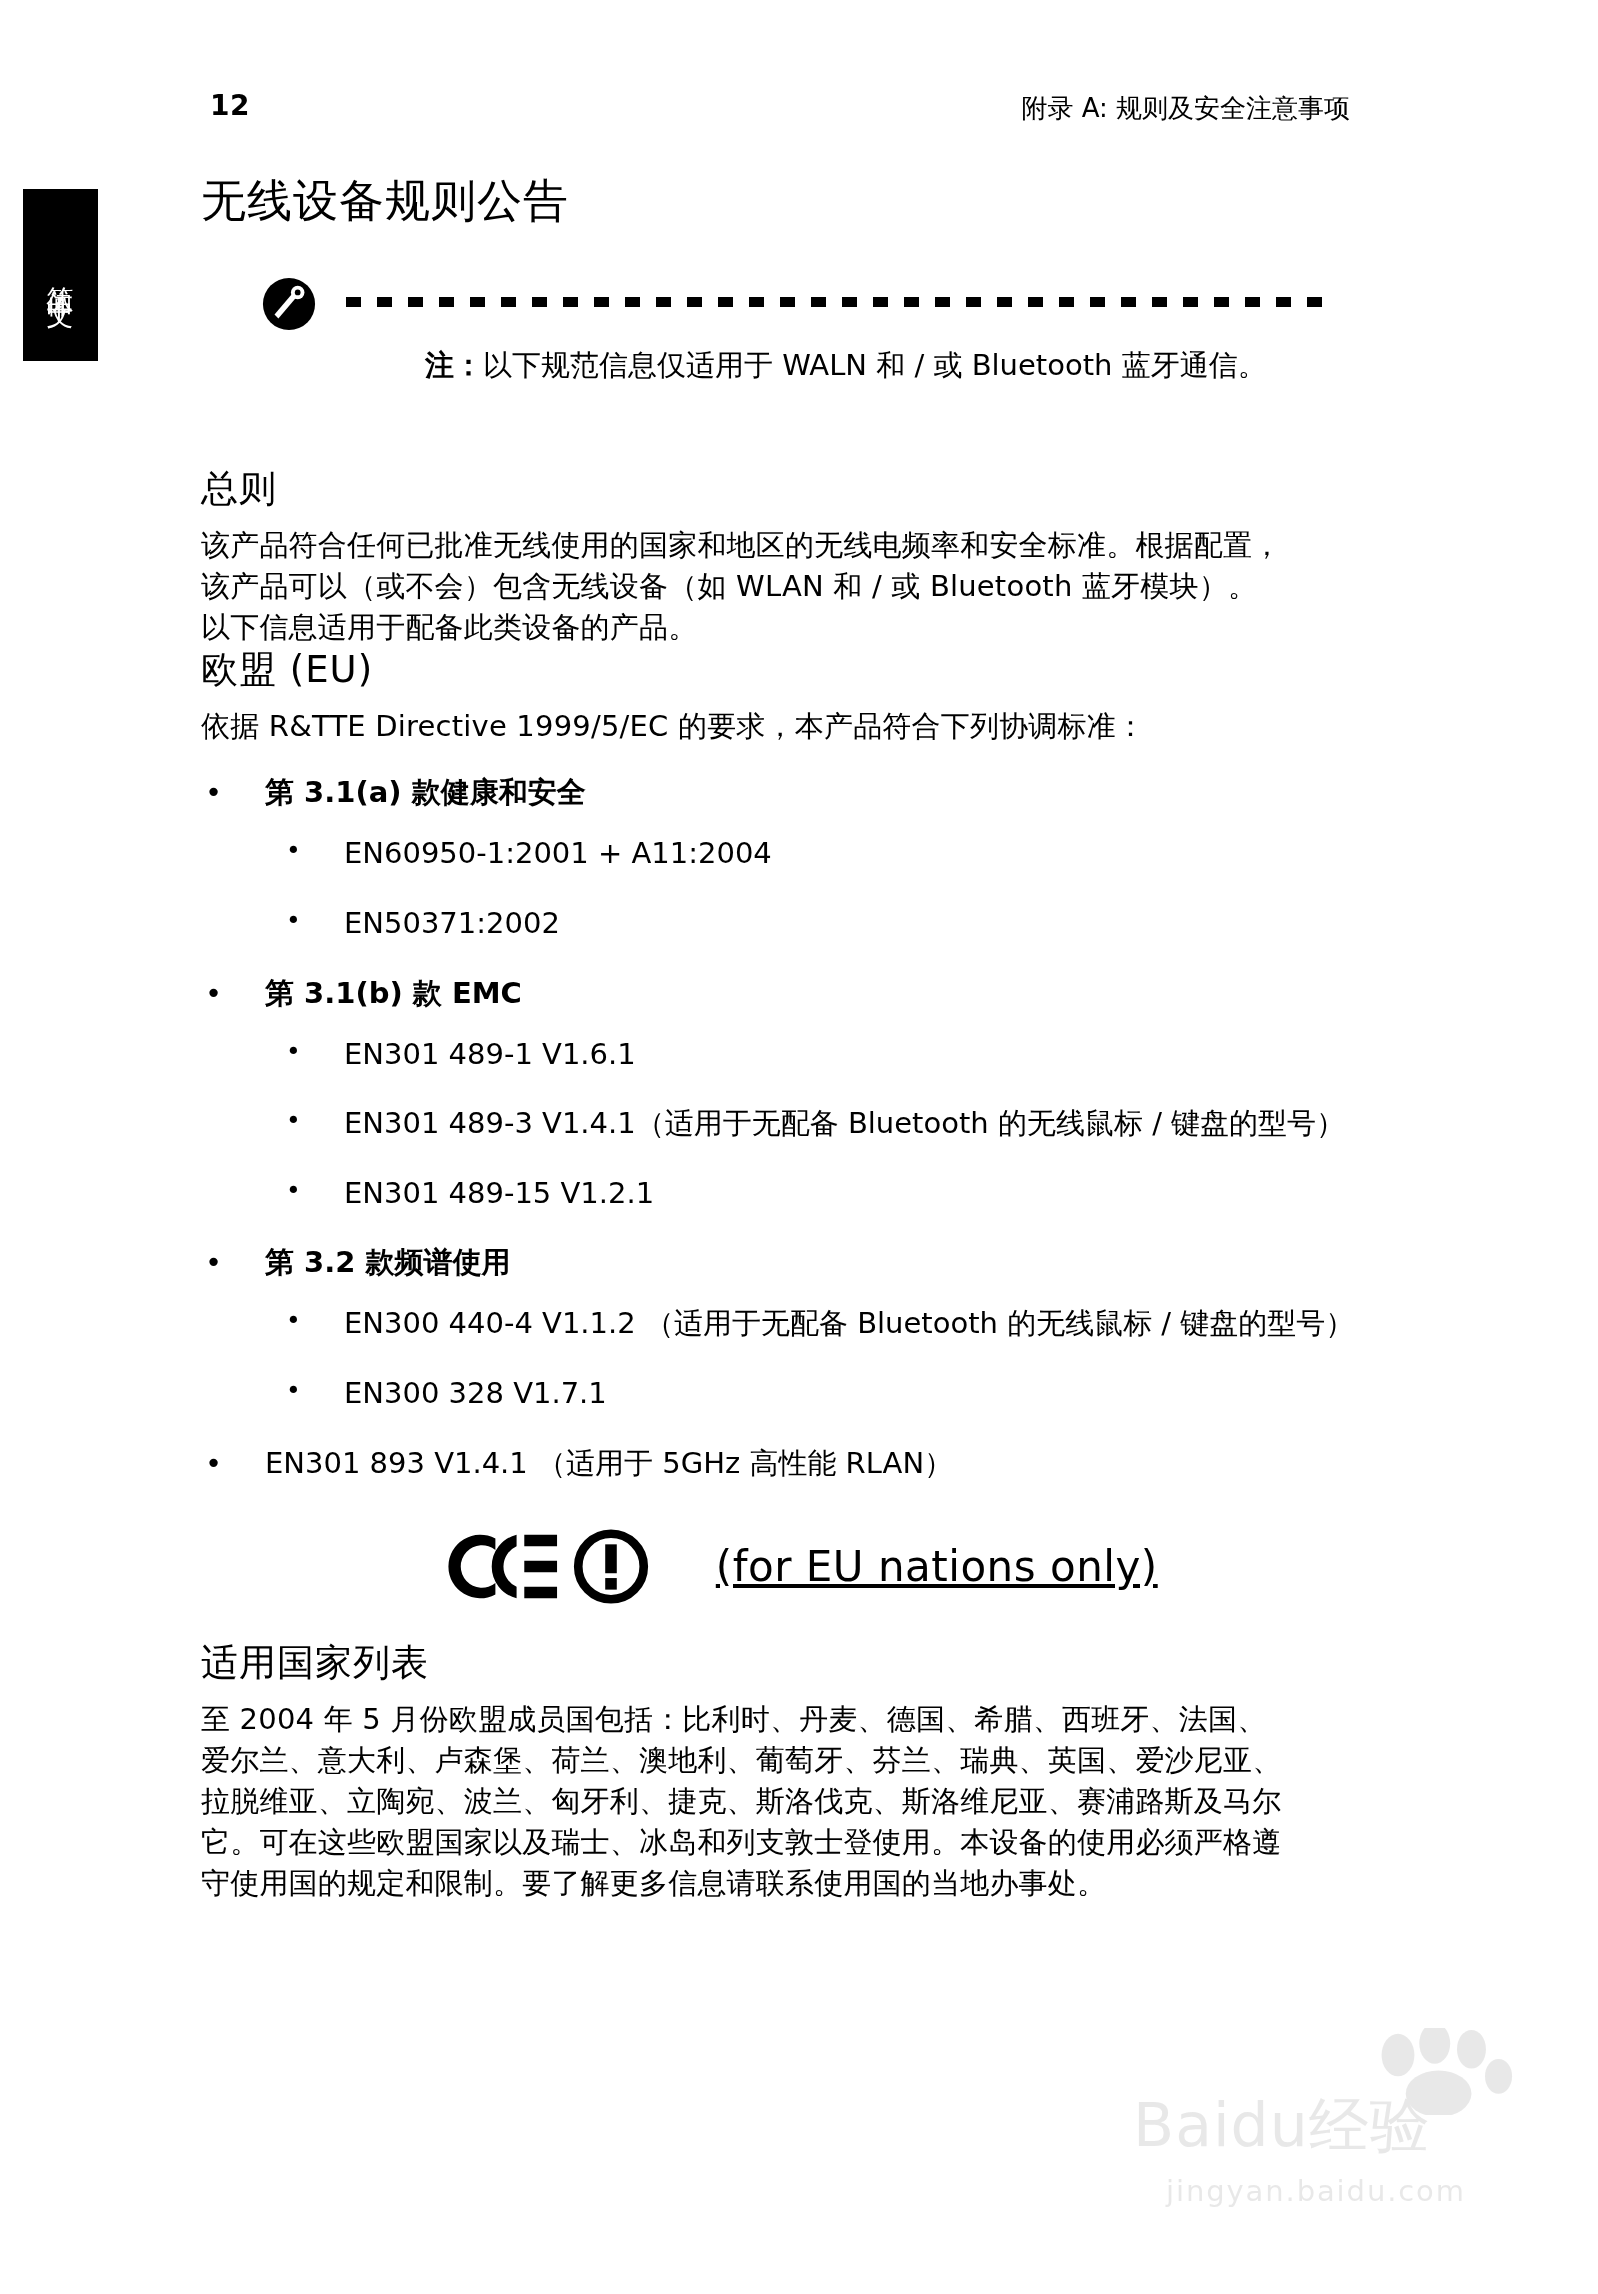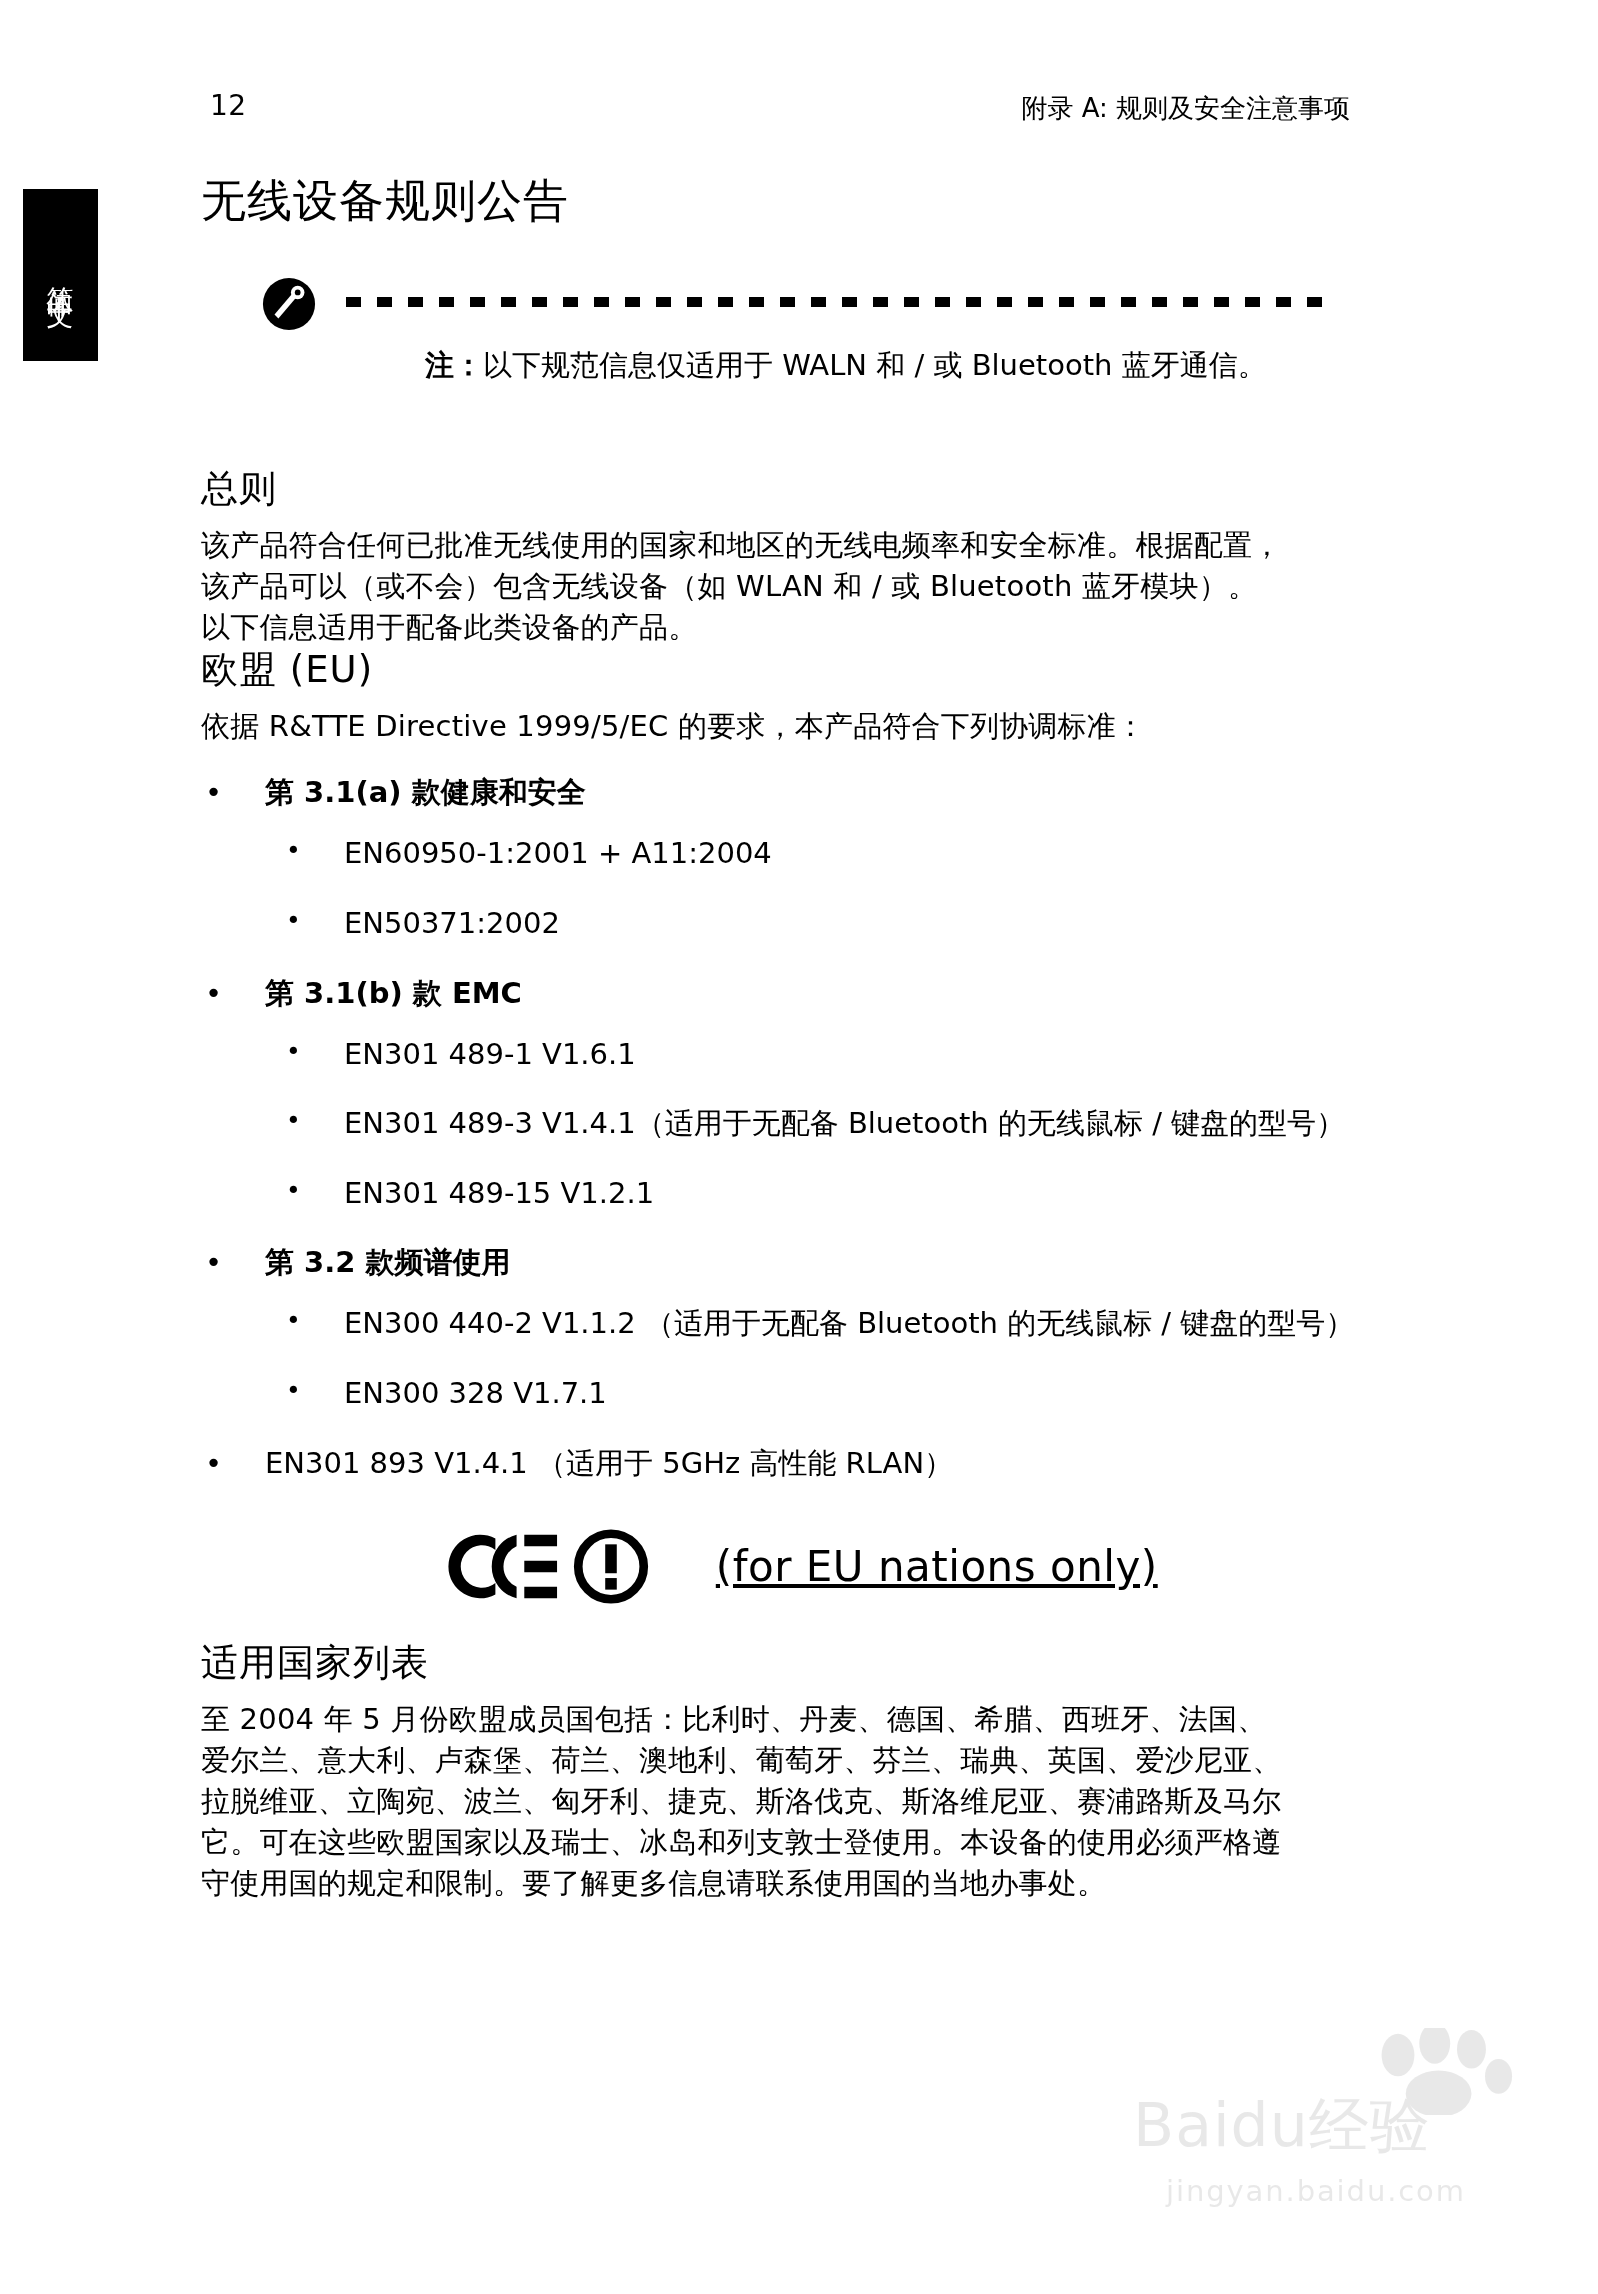--- a/index.html
+++ b/index.html
@@ -28,20 +28,21 @@
     left: 0;
     width: 1599px;
     height: 39px;
   }
   .header-page-number {
     position: absolute;
     left: 210px;
     top: 0;
     font-size: 28px;
     letter-spacing: 0.5px;
+    font-weight: bold;
   }
   .header-title {
     position: absolute;
     right: 249px;
     top: 1.9px;
     font-size: 26px;
     white-space: nowrap;
   }
 
   
@@ -307,21 +308,21 @@
             </li>
           </ul>
         </li>
 
         <li>
           <span class="bullet">•</span>
           <span class="li-strong">第 3.2 款频谱使用</span>
           <ul class="lvl2">
             <li>
               <span class="bullet">•</span>
-              <span>EN300 440-2 V1.1.2 （适用于无配备 Bluetooth 的无线鼠标 / 键盘的型号）</span>
+              <span>EN300 440-4 V1.1.2 （适用于无配备 Bluetooth 的无线鼠标 / 键盘的型号）</span>
             </li>
             <li>
               <span class="bullet">•</span>
               <span>EN300 328 V1.7.1</span>
             </li>
           </ul>
         </li>
 
         <li>
           <span class="bullet">•</span>

